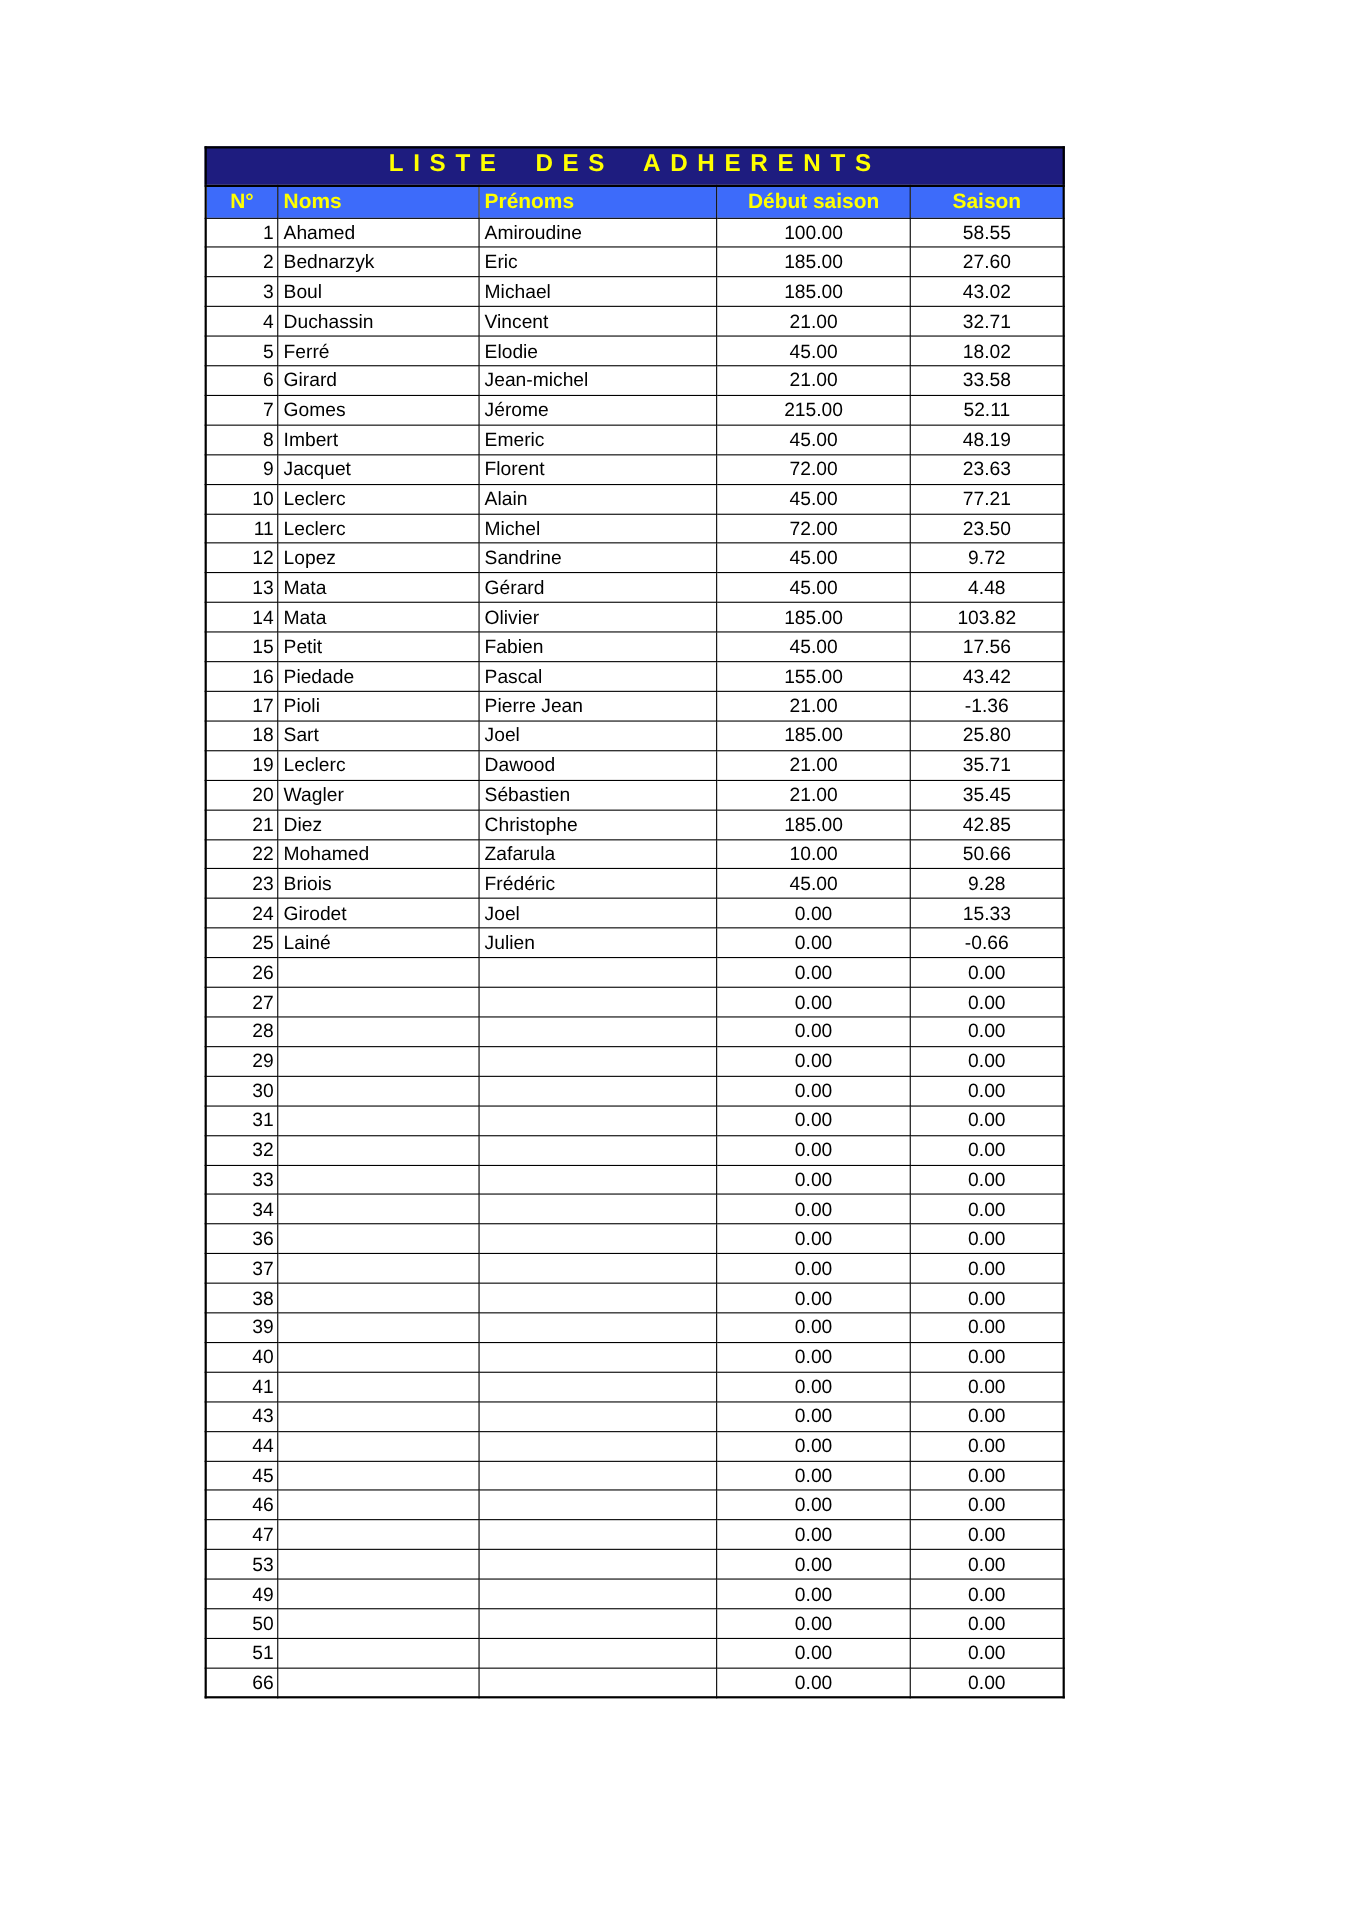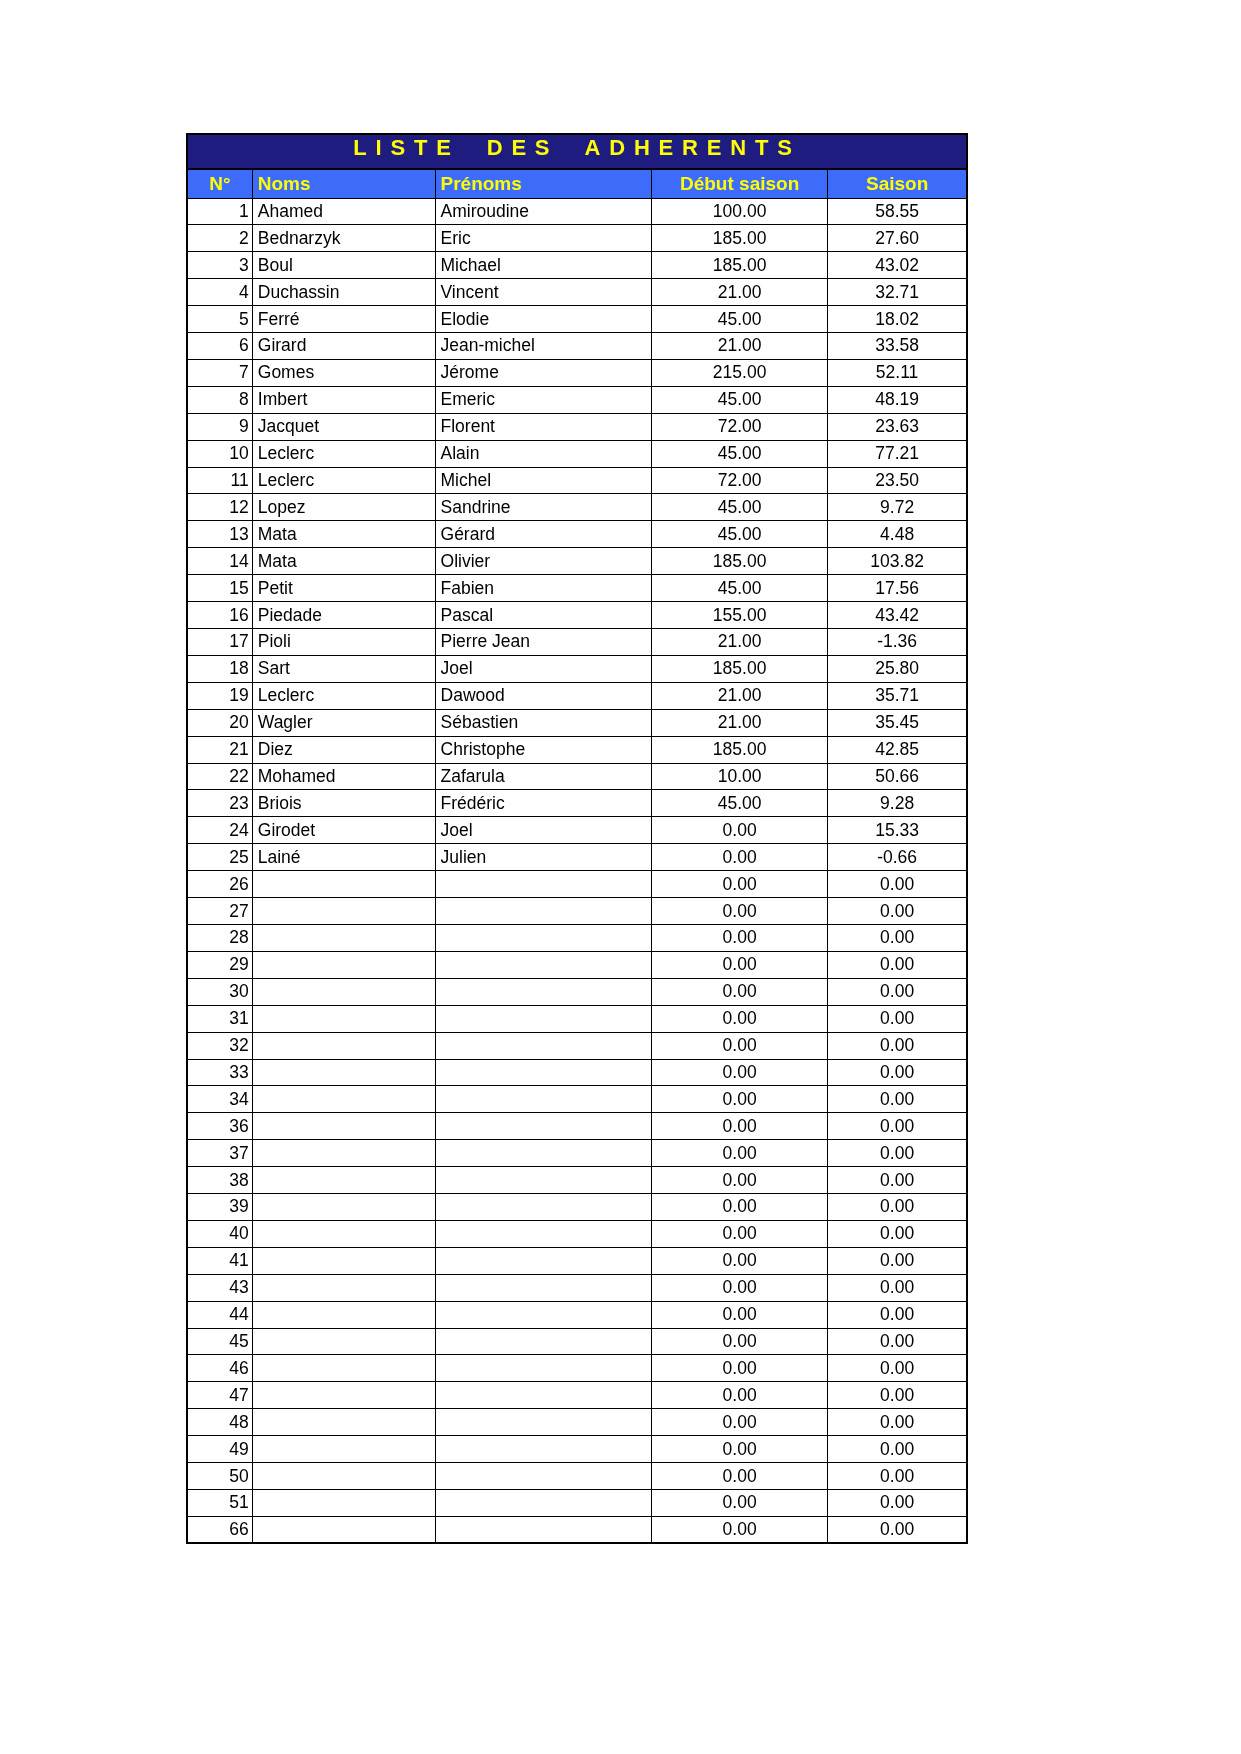--- a/index.html
+++ b/index.html
@@ -403,21 +403,21 @@
             <td class="col-saison">0.00</td>
           </tr>
           <tr>
             <td class="col-num">47</td>
             <td class="col-nom"></td>
             <td class="col-prenom"></td>
             <td class="col-debut">0.00</td>
             <td class="col-saison">0.00</td>
           </tr>
           <tr>
-            <td class="col-num">48</td>
+            <td class="col-num">53</td>
             <td class="col-nom"></td>
             <td class="col-prenom"></td>
             <td class="col-debut">0.00</td>
             <td class="col-saison">0.00</td>
           </tr>
           <tr>
             <td class="col-num">49</td>
             <td class="col-nom"></td>
             <td class="col-prenom"></td>
             <td class="col-debut">0.00</td>

